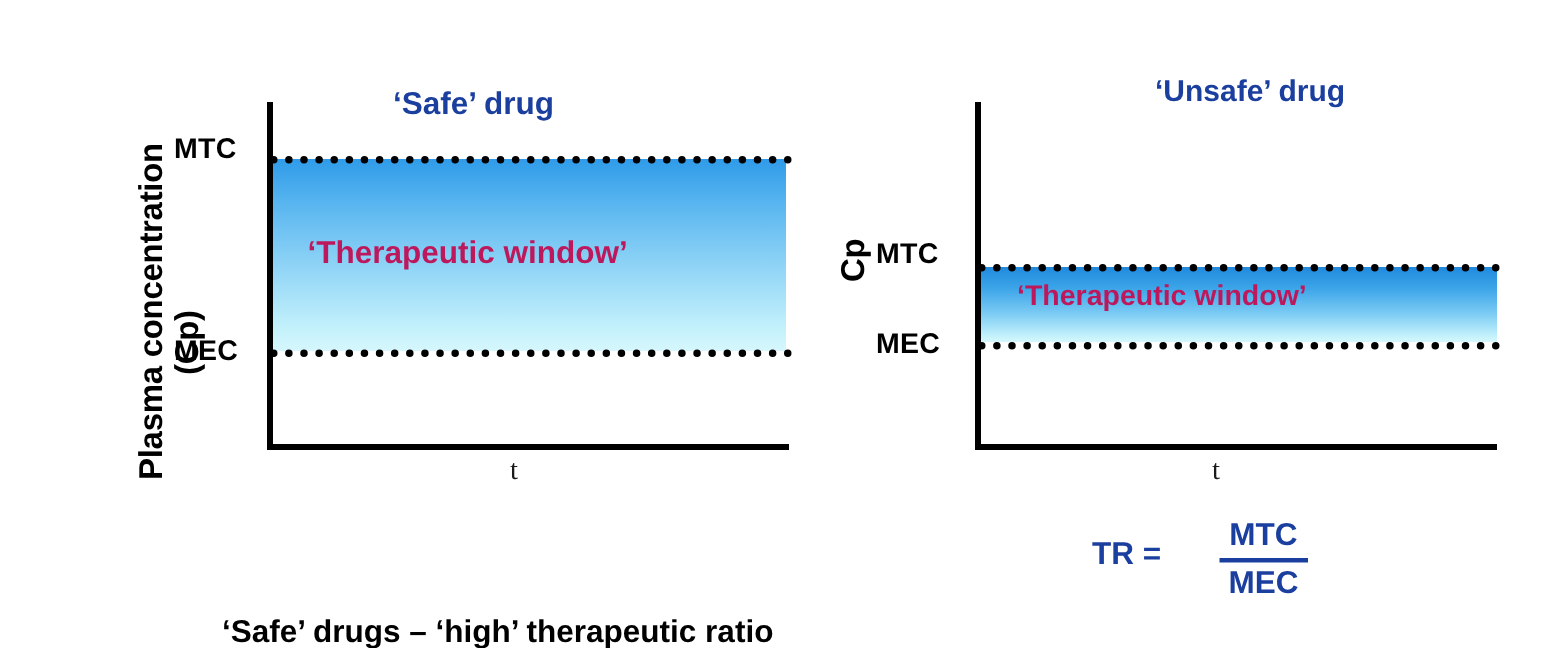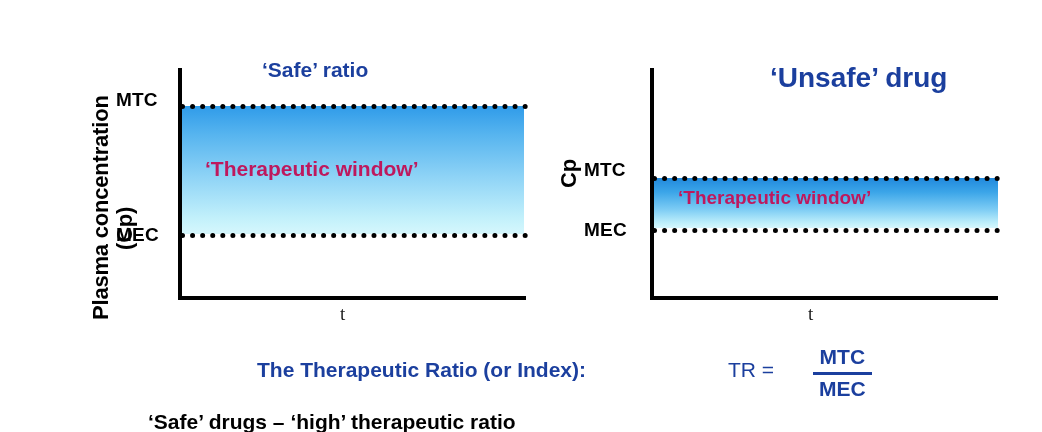--- a/index.html
+++ b/index.html
@@ -129,21 +129,21 @@
     font-size: 21px;
     font-weight: bold;
     color: #1b3f9e;
     white-space: nowrap;
   }
   #formula-tr {
     position: absolute;
     left: 728px;
     top: 10px;
     font-size: 21px;
-    font-weight: normal;
+    font-weight: bold;
     color: #1b3f9e;
     white-space: nowrap;
   }
   #fraction {
     position: absolute;
     left: 813px;
     top: -4px;
     text-align: center;
     color: #1b3f9e;
     font-weight: bold;
@@ -180,21 +180,21 @@
   }
 </style>
 </head>
 <body>
 
 <div id="left-panel">
 
   <div class="ylabel-rot" id="ylabel-line1">Plasma concentration</div>
   <div class="ylabel-rot" id="ylabel-line2">(Cp)</div>
 
-  <div class="panel-title" style="left:262px; top:58px; font-size:21px;">‘Safe’ ratio</div>
+  <div class="panel-title" style="left:262px; top:58px; font-size:21px;">‘Safe’ drug</div>
 
   <div class="tick-label" style="left:116px; top:89px;">MTC</div>
   <div class="tick-label" style="left:116px; top:224px;">MEC</div>
 
   <div class="axis-v" style="left:178px; top:68px; height:230px;"></div>
   <div class="axis-h" style="left:178px; top:296px; width:348px;"></div>
 
   <div class="band" id="band-left" style="left:182px; top:106px; width:342px; height:128px;"></div>
 
   <div class="dotline" style="left:180px; top:104px; width:348px;"></div>
@@ -202,40 +202,39 @@
 
   <div class="band-caption" style="left:205px; top:157px; font-size:21px;">‘Therapeutic window’</div>
 
   <div class="x-caption" style="left:340px; top:303px;">t</div>
 </div>
 
 <div id="right-panel">
 
   <div class="ylabel-rot" id="rlabel" style="left:16px; top:188px; font-size:22px;">Cp</div>
 
-  <div class="panel-title" style="left:230px; top:62px; font-size:28px;text-align:right;">‘Unsafe’ drug</div>
+  <div class="panel-title" style="left:230px; top:50px; font-size:20px;text-align:right;">‘Unsafe’ drug</div>
 
   <div class="tick-label" style="left:44px; top:159px;">MTC</div>
   <div class="tick-label" style="left:44px; top:219px;">MEC</div>
 
   <div class="axis-v" style="left:110px; top:68px; height:230px;"></div>
   <div class="axis-h" style="left:110px; top:296px; width:348px;"></div>
 
   <div class="band" id="band-right" style="left:114px; top:178px; width:344px; height:50px;"></div>
 
   <div class="dotline" style="left:112px; top:176px; width:348px;"></div>
   <div class="dotline" style="left:112px; top:228px; width:348px;"></div>
 
   <div class="band-caption" style="left:138px; top:187px; font-size:19px;">‘Therapeutic window’</div>
 
   <div class="x-caption" style="left:268px; top:303px;">t</div>
 </div>
 
 <div id="formula-row">
-  <div id="formula-text">The Therapeutic Ratio (or Index):</div>
   <div id="formula-tr">TR =</div>
   <div id="fraction">
     <span class="numer">MTC</span>
     <span class="denom">MEC</span>
   </div>
 </div>
 
 <div id="bottom-clip">
   <div id="bottom-clip-text">‘Safe’ drugs – ‘high’ therapeutic ratio</div>
 </div>

